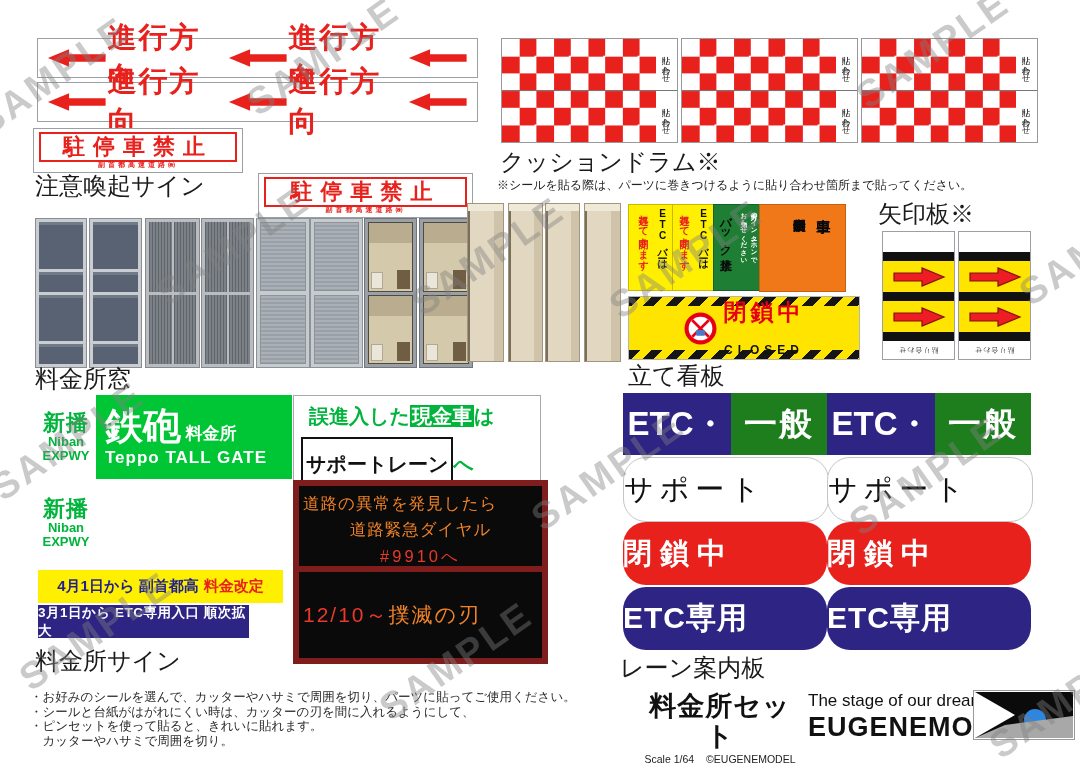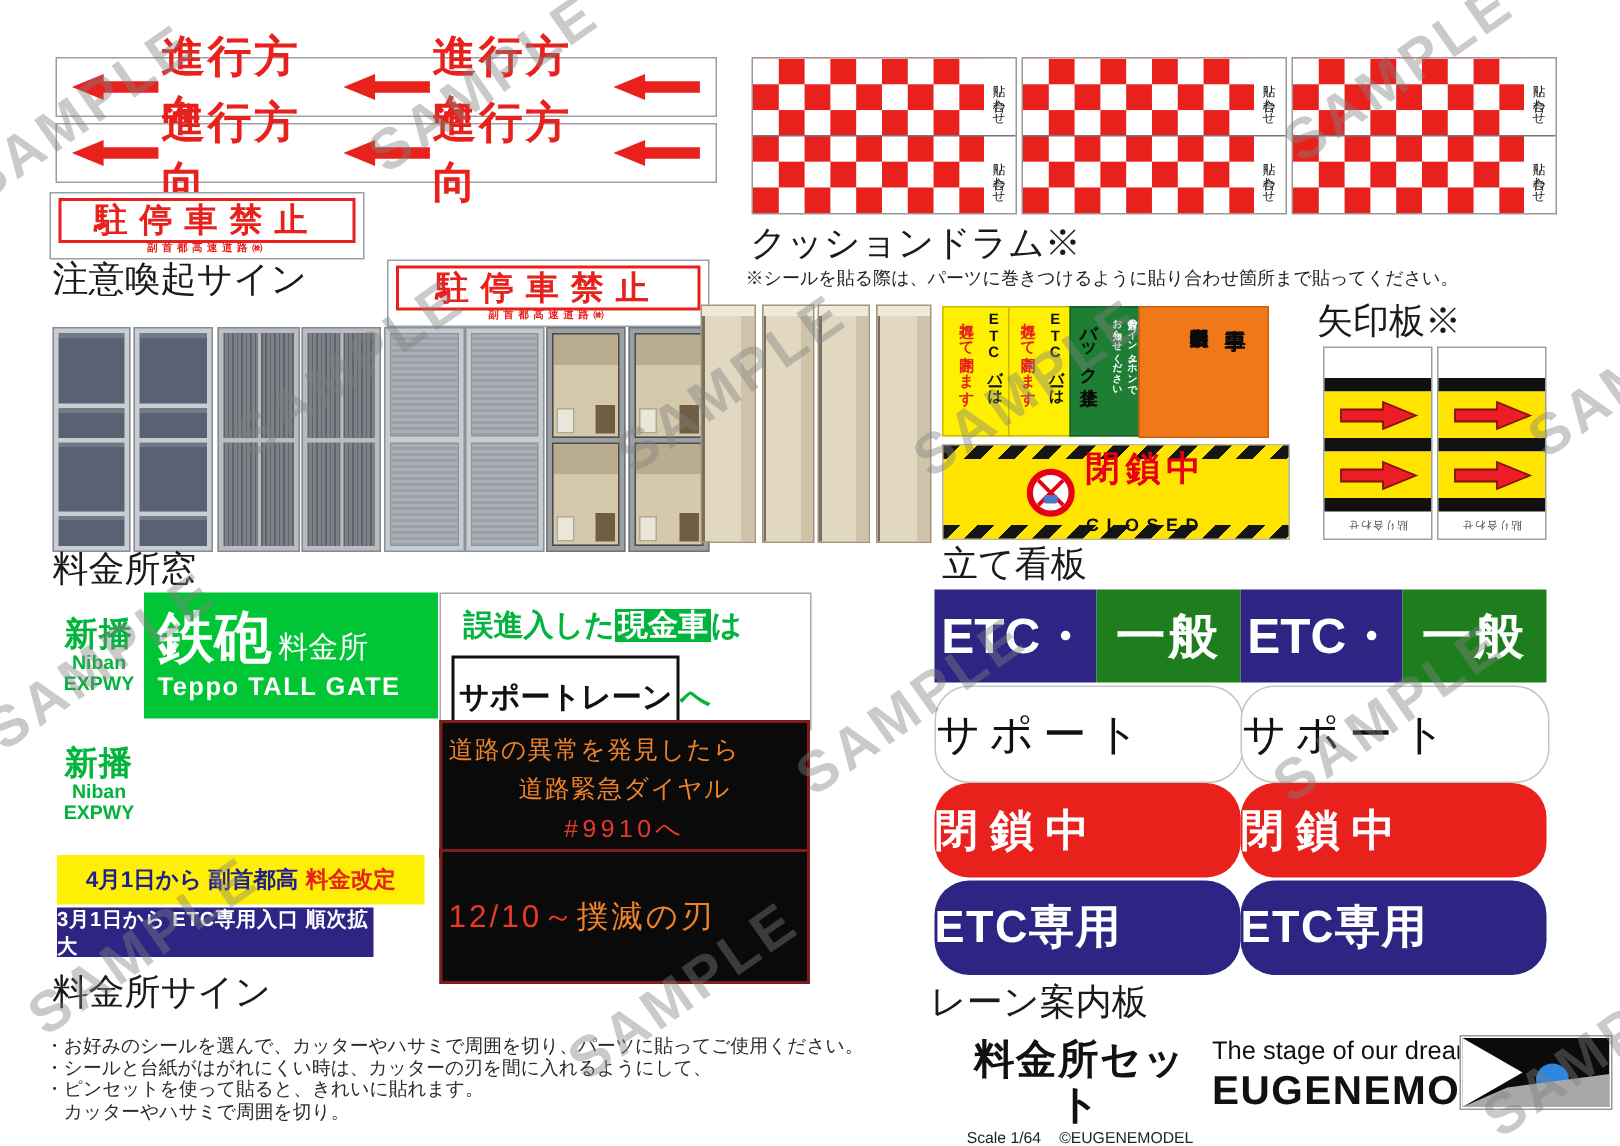--- a/index.html
+++ b/index.html
@@ -83,21 +83,21 @@
          justify-content:center;padding-left:9px;}
   .ynotice{position:absolute;background:#ffef00;display:flex;align-items:center;justify-content:center;
            gap:5px;font-weight:bold;font-size:15px;}
   .nnotice{position:absolute;background:#2d2483;color:#fff;display:flex;align-items:center;
            justify-content:center;font-weight:bold;font-size:13.5px;letter-spacing:.5px;}
   .whitesign{position:absolute;background:#fff;border:1px solid #aaa;padding:7px 4px 0 7px;}
   .g{color:#00b43c;font-weight:bold;font-size:20px;}
   .badge{background:#00b43c;color:#fff;font-weight:bold;font-size:20px;padding:0 2px;}
   .lanebox{display:inline-block;border:2.5px solid #111;color:#111;font-weight:bold;font-size:20px;
            padding:12px 3px;background:#fff;}
-  .led{position:absolute;background:#0a0a0a;border:2px solid #7f1d1d;display:flex;flex-direction:column;
+  .led{position:absolute;background:#0a0a0a;border:6px solid #7f1d1d;display:flex;flex-direction:column;
        justify-content:space-evenly;padding:2px 4px;}
   .led1l{color:#f08228;font-size:16.5px;letter-spacing:1px;white-space:nowrap;}
   .ledred{color:#e8392a;}
   .led2a{color:#46c73c;font-size:21px;letter-spacing:6px;text-align:right;padding-right:6px;}
   .led2b{font-size:21px;letter-spacing:2px;white-space:nowrap;}
   .ledorg{color:#f08228;}
   
   .lrow{position:absolute;width:204px;height:62px;display:flex;align-items:center;justify-content:flex-start;border-radius:23px;}
   .lsplit{padding:0;}
   .l-navy{flex:53;height:100%;background:#2d2483;display:flex;align-items:center;justify-content:center;}
@@ -339,21 +339,21 @@
   </div>
 
   <div class="niban" style="left:38px;top:395px">
     <span class="k">新播</span>
     <span class="e">Niban</span>
     <span class="e">EXPWY</span>
   </div>
   <div class="gsign" style="left:96px;top:395px;width:187px;height:84px">
     <div style="line-height:1">
       <span style="font-size:38px;font-weight:bold">鉄砲</span>
-      <span style="font-size:20px;font-weight:normal">料金所</span>
+      <span style="font-size:17px;font-weight:bold">料金所</span>
     </div>
     <div style="font-size:17px;font-weight:bold;letter-spacing:1px;margin-top:3px">Teppo TALL GATE</div>
   </div>
   <div class="niban" style="left:38px;top:481px">
     <span class="k">新播</span>
     <span class="e">Niban</span>
     <span class="e">EXPWY</span>
   </div>
 
   <div class="ynotice" style="left:38px;top:570px;width:245px;height:33px">

